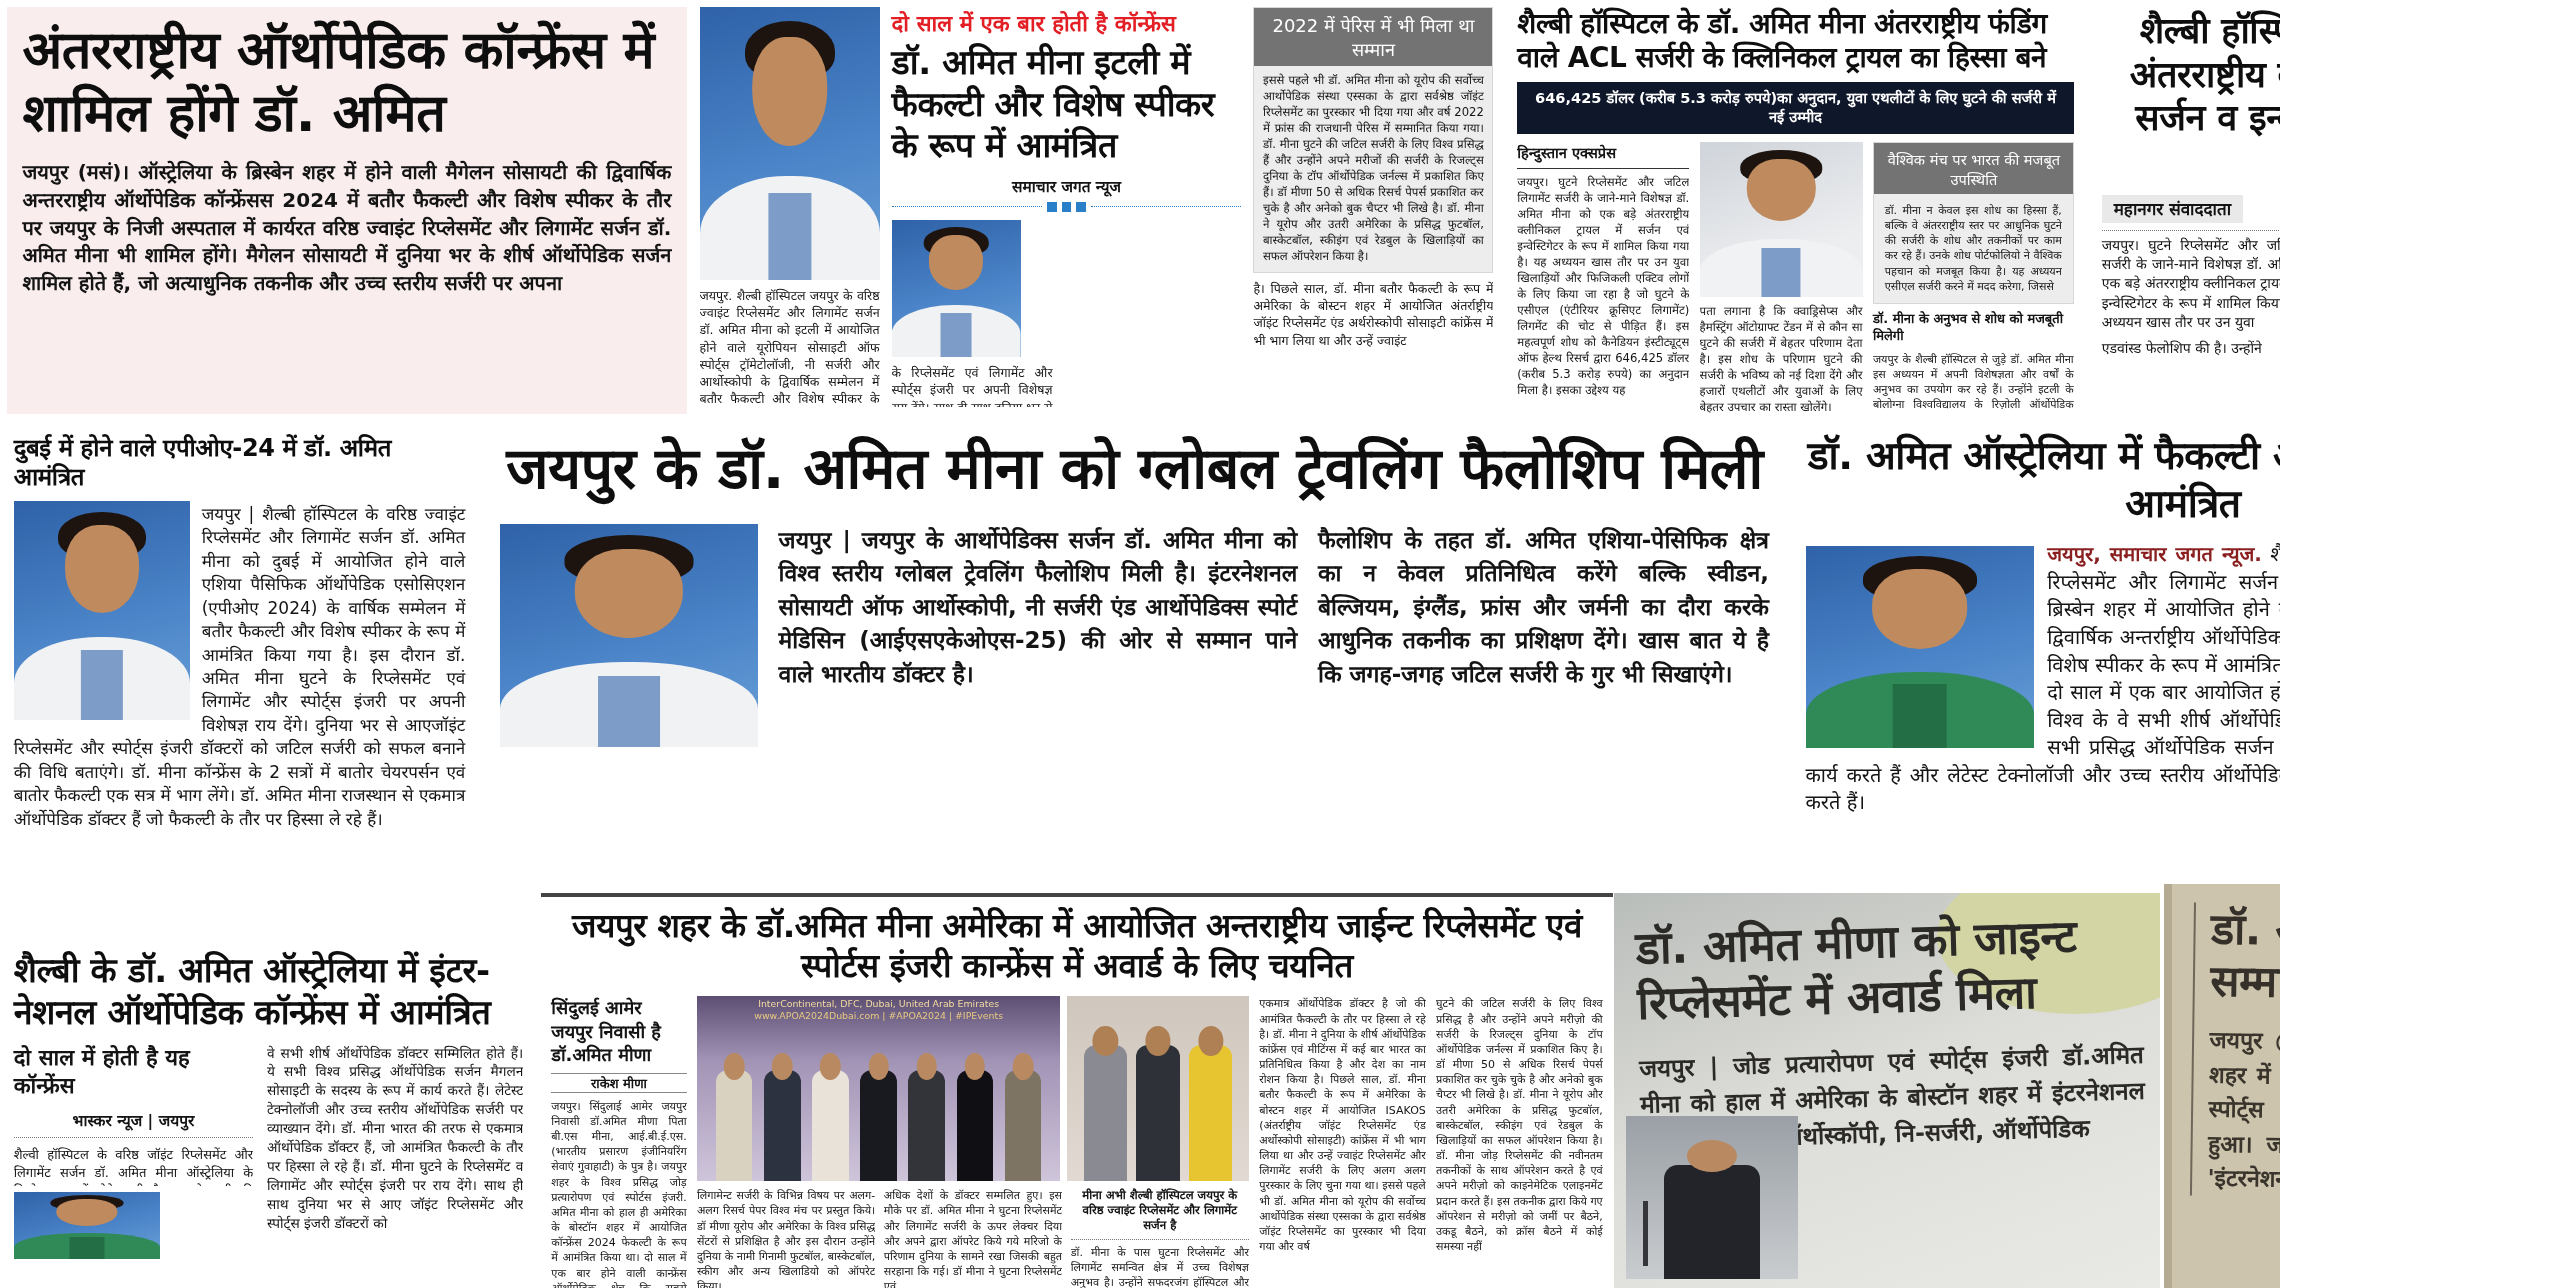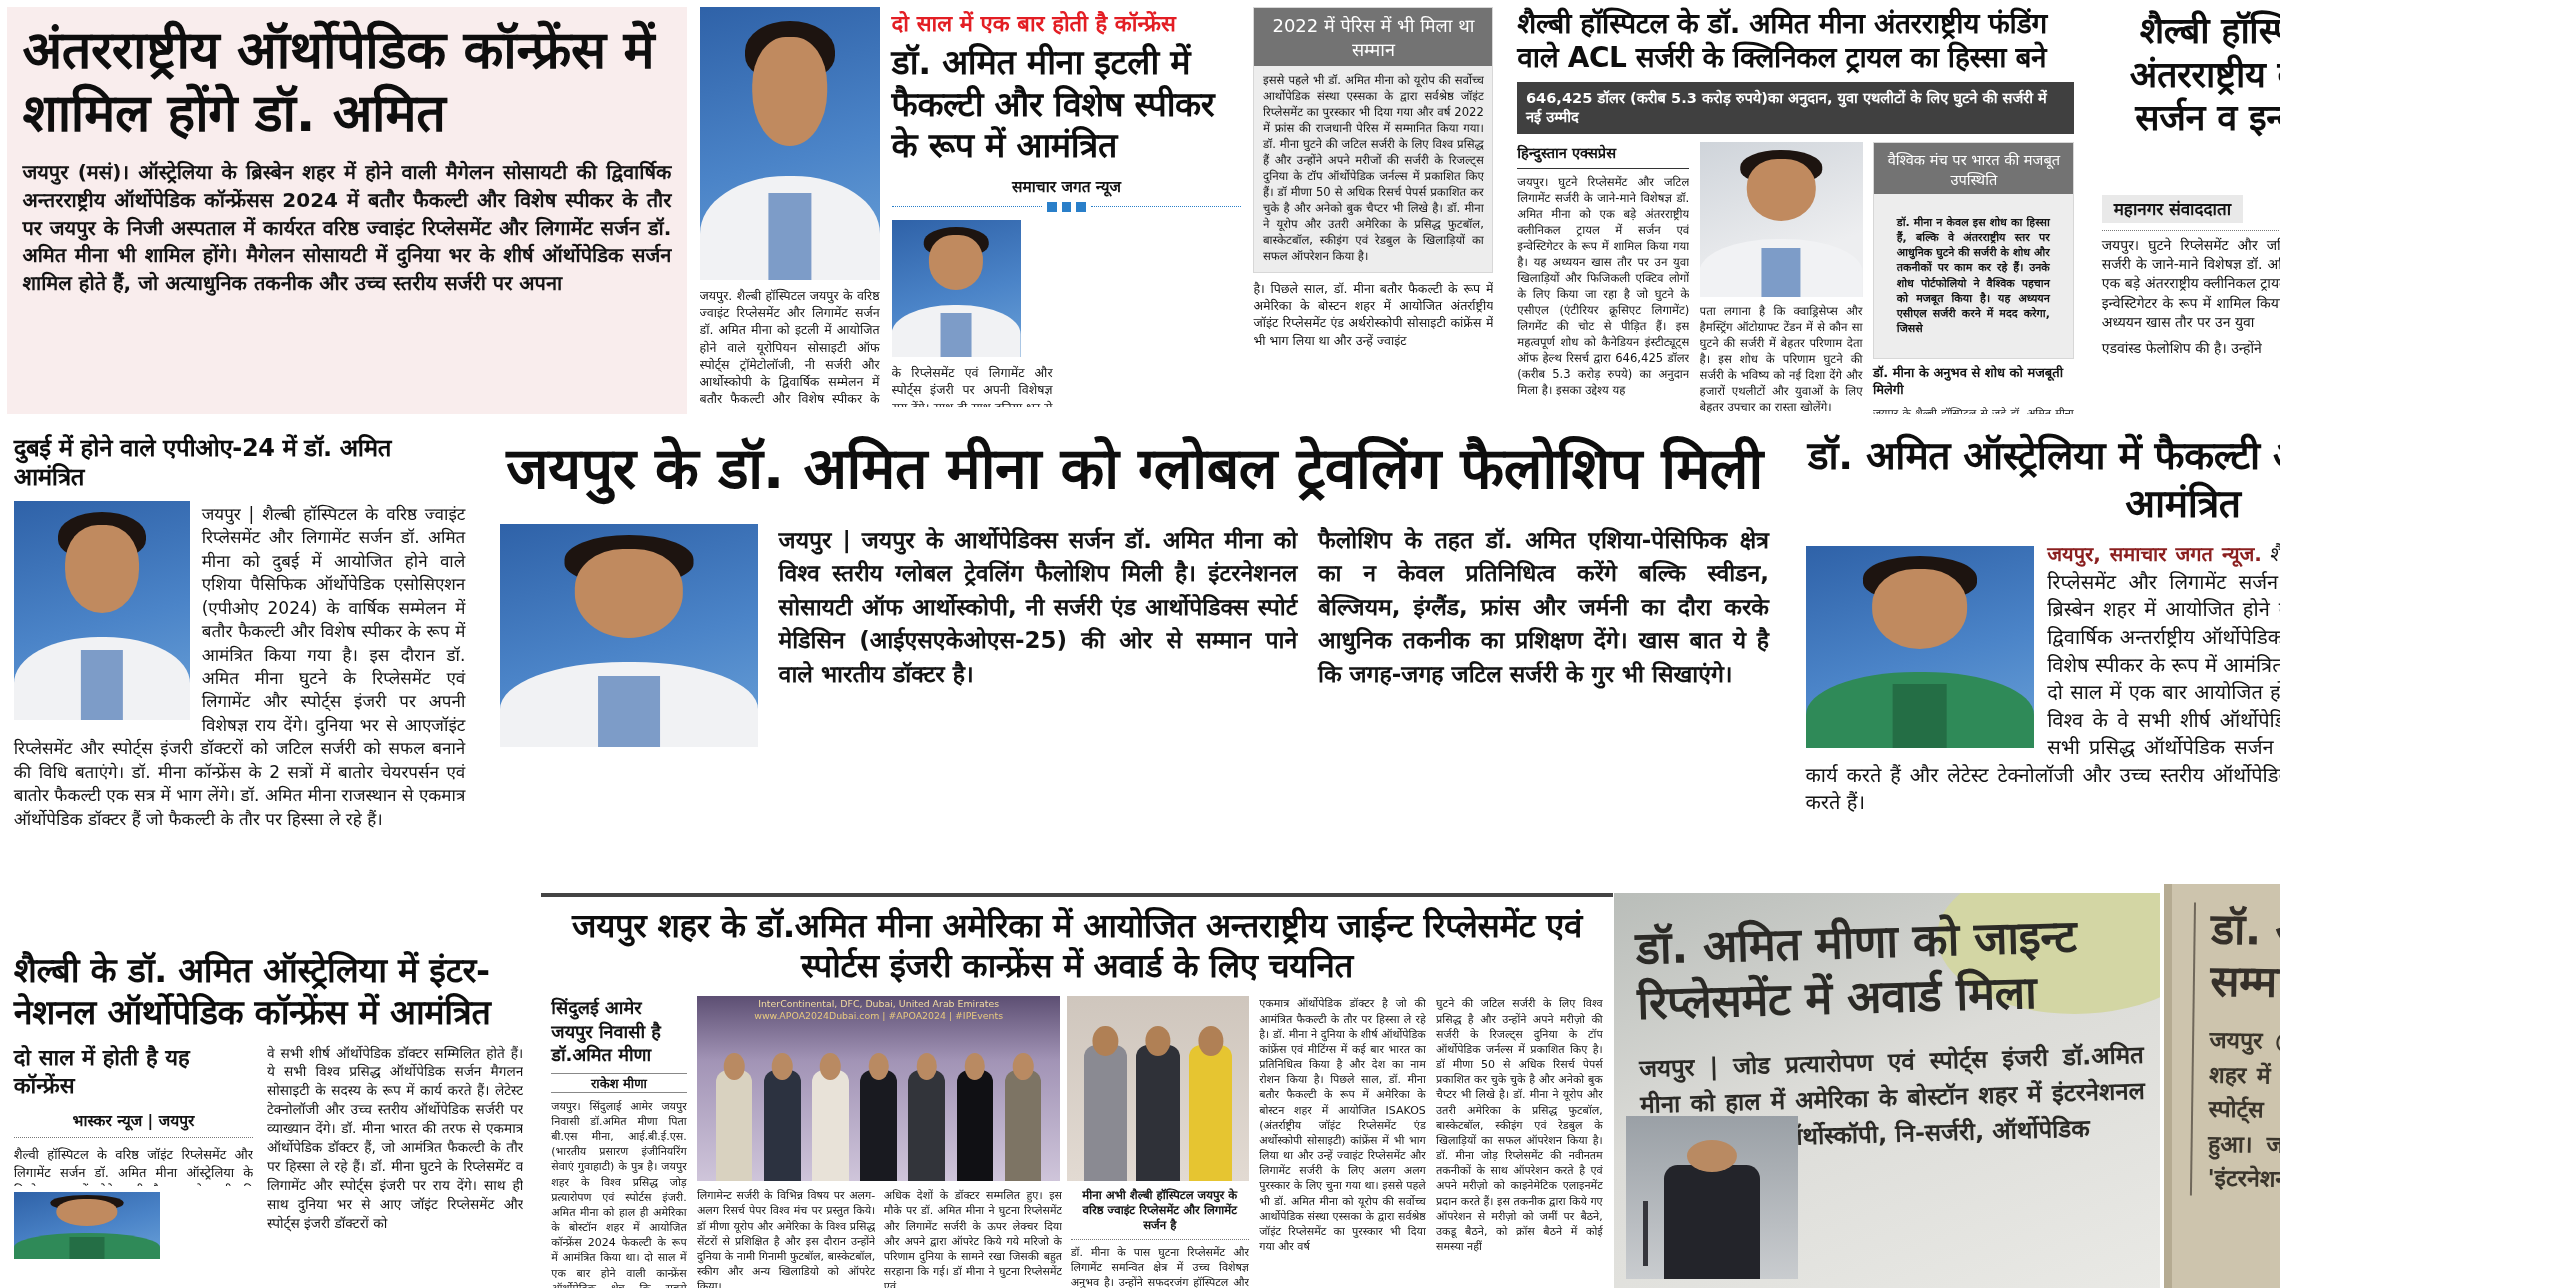--- a/index.html
+++ b/index.html
@@ -10,21 +10,21 @@
   .bodytxt{text-align:justify;line-height:1.38;}
   .lead{font-weight:700;}
   .kicker{color:#e31e24;font-weight:800;}
   .byline{font-weight:700;text-align:center;}
   .dotrule{border-top:1.7px dotted #777;height:0;margin:5.2px 0;}
   .sqrow{display:flex;align-items:center;gap:5.2px;justify-content:center;}
   .sq{width:9.4px;height:9.4px;background:#2a7fc9;display:inline-block;}
   .dots{flex:1;border-top:1.7px dotted #2a7fc9;}
   .bluebar{background:#737373;color:#fff;font-weight:400;text-align:center;padding:5.2px 6.9px;}
   .graybox{background:#ededed;border:0.9px solid #d7d7d7;}
-  .magbar{background:#404040;color:#fff;font-weight:700;text-align:left;padding:6.9px 8.6px;line-height:1.3;}
+  .magbar{background:#0f172a;color:#fff;font-weight:700;text-align:center;padding:6.9px 8.6px;line-height:1.3;}
   .colrow{display:flex;}
   .col{box-sizing:border-box;}
   
   .portrait{position:relative;overflow:hidden;flex:none;background:linear-gradient(165deg,#2f62a8 0%,#4b84c8 55%,#6aa1d8 100%);}
   .bg-light{background:linear-gradient(160deg,#cfd4da,#edeef0 70%);}
   .p-hair{position:absolute;left:50%;top:5%;width:50%;height:22%;transform:translateX(-50%);background:#1d1410;border-radius:50% 50% 42% 42%;}
   .p-face{position:absolute;left:50%;top:11%;width:42%;height:40%;transform:translateX(-50%);background:#c08a5f;border-radius:46% 46% 52% 52%;}
   .p-coat{position:absolute;left:50%;bottom:-6%;width:100%;height:44%;transform:translateX(-50%);background:#f1f2f4;border-radius:48% 48% 0 0;}
   .p-shirt{position:absolute;left:50%;bottom:0;width:24%;height:32%;transform:translateX(-50%);background:#7d9cc8;}
   .coat-green .p-coat{background:#2f8a58;} .coat-green .p-shirt{background:#246e45;}
@@ -124,21 +124,21 @@
           <div class="p-hair"></div>
             <div class="p-face"></div>
           <div class="p-coat"></div>
             <div class="p-shirt"></div>
         </div>
         <p class="bodytxt" style="font-size:11.6px;margin:0;flex:1;overflow:hidden;">पता लगाना है कि क्वाड्रिसेप्स और हैमस्ट्रिंग ऑटोग्राफ्ट टेंडन में से कौन सा घुटने की सर्जरी में बेहतर परिणाम देता है। इस शोध के परिणाम घुटने की सर्जरी के भविष्य को नई दिशा देंगे और हजारों एथलीटों और युवाओं के लिए बेहतर उपचार का रास्ता खोलेंगे।</p>
       </div>
       <div class="col" style="flex:1;display:flex;flex-direction:column;">
         <div class="graybox">
           <div class="bluebar" style="font-size:14.6px;padding-left:8px;">वैश्विक मंच पर भारत की मजबूत उपस्थिति</div>
-          <p class="bodytxt" style="font-size:11px;margin:16px;padding:5.2px 6.9px;font-weight:bold;">डॉ. मीना न केवल इस शोध का हिस्सा हैं, बल्कि वे अंतरराष्ट्रीय स्तर पर आधुनिक घुटने की सर्जरी के शोध और तकनीकों पर काम कर रहे हैं। उनके शोध पोर्टफोलियो ने वैश्विक पहचान को मजबूत किया है। यह अध्ययन एसीएल सर्जरी करने में मदद करेगा, जिससे</p>
+          <p class="bodytxt" style="font-size:11px;margin:4px;padding:5.2px 6.9px;">डॉ. मीना न केवल इस शोध का हिस्सा हैं, बल्कि वे अंतरराष्ट्रीय स्तर पर आधुनिक घुटने की सर्जरी के शोध और तकनीकों पर काम कर रहे हैं। उनके शोध पोर्टफोलियो ने वैश्विक पहचान को मजबूत किया है। यह अध्ययन एसीएल सर्जरी करने में मदद करेगा, जिससे</p>
         </div>
         <div class="capbold" style="font-size:13px;margin-top:6.9px;text-align:left;">डॉ. मीना के अनुभव से शोध को मजबूती मिलेगी</div>
         <p class="bodytxt" style="font-size:11px;margin:7px 0 0;flex:1;overflow:hidden;">जयपुर के शैल्बी हॉस्पिटल से जुड़े डॉ. अमित मीना इस अध्ययन में अपनी विशेषज्ञता और वर्षों के अनुभव का उपयोग कर रहे हैं। उन्होंने इटली के बोलोग्ना विश्वविद्यालय के रिज़ोली ऑर्थोपेडिक इंस्टीट्यूट और ऑ</p>
       </div>
     </div>
   </div>
 
   <div class="clip" style="left:2088px;top:0;width:481px;height:414px;padding:8.6px 13.7px;">
     <h2 class="hl" style="font-size:36px;text-align:center;font-weight:700;">शैल्बी हॉस्पिटल के डॉ. अमित अंतरराष्ट्रीय क्लीनिकल ट्रायल में सर्जन व इन्वेस्टिगेटर के रूप में शामिल</h2>
     <div style="font-weight:700;font-size:17px;background:#e9e9e9;display:inline-block;padding:2.6px 12px;margin-top:10.3px;">महानगर संवाददाता</div>

